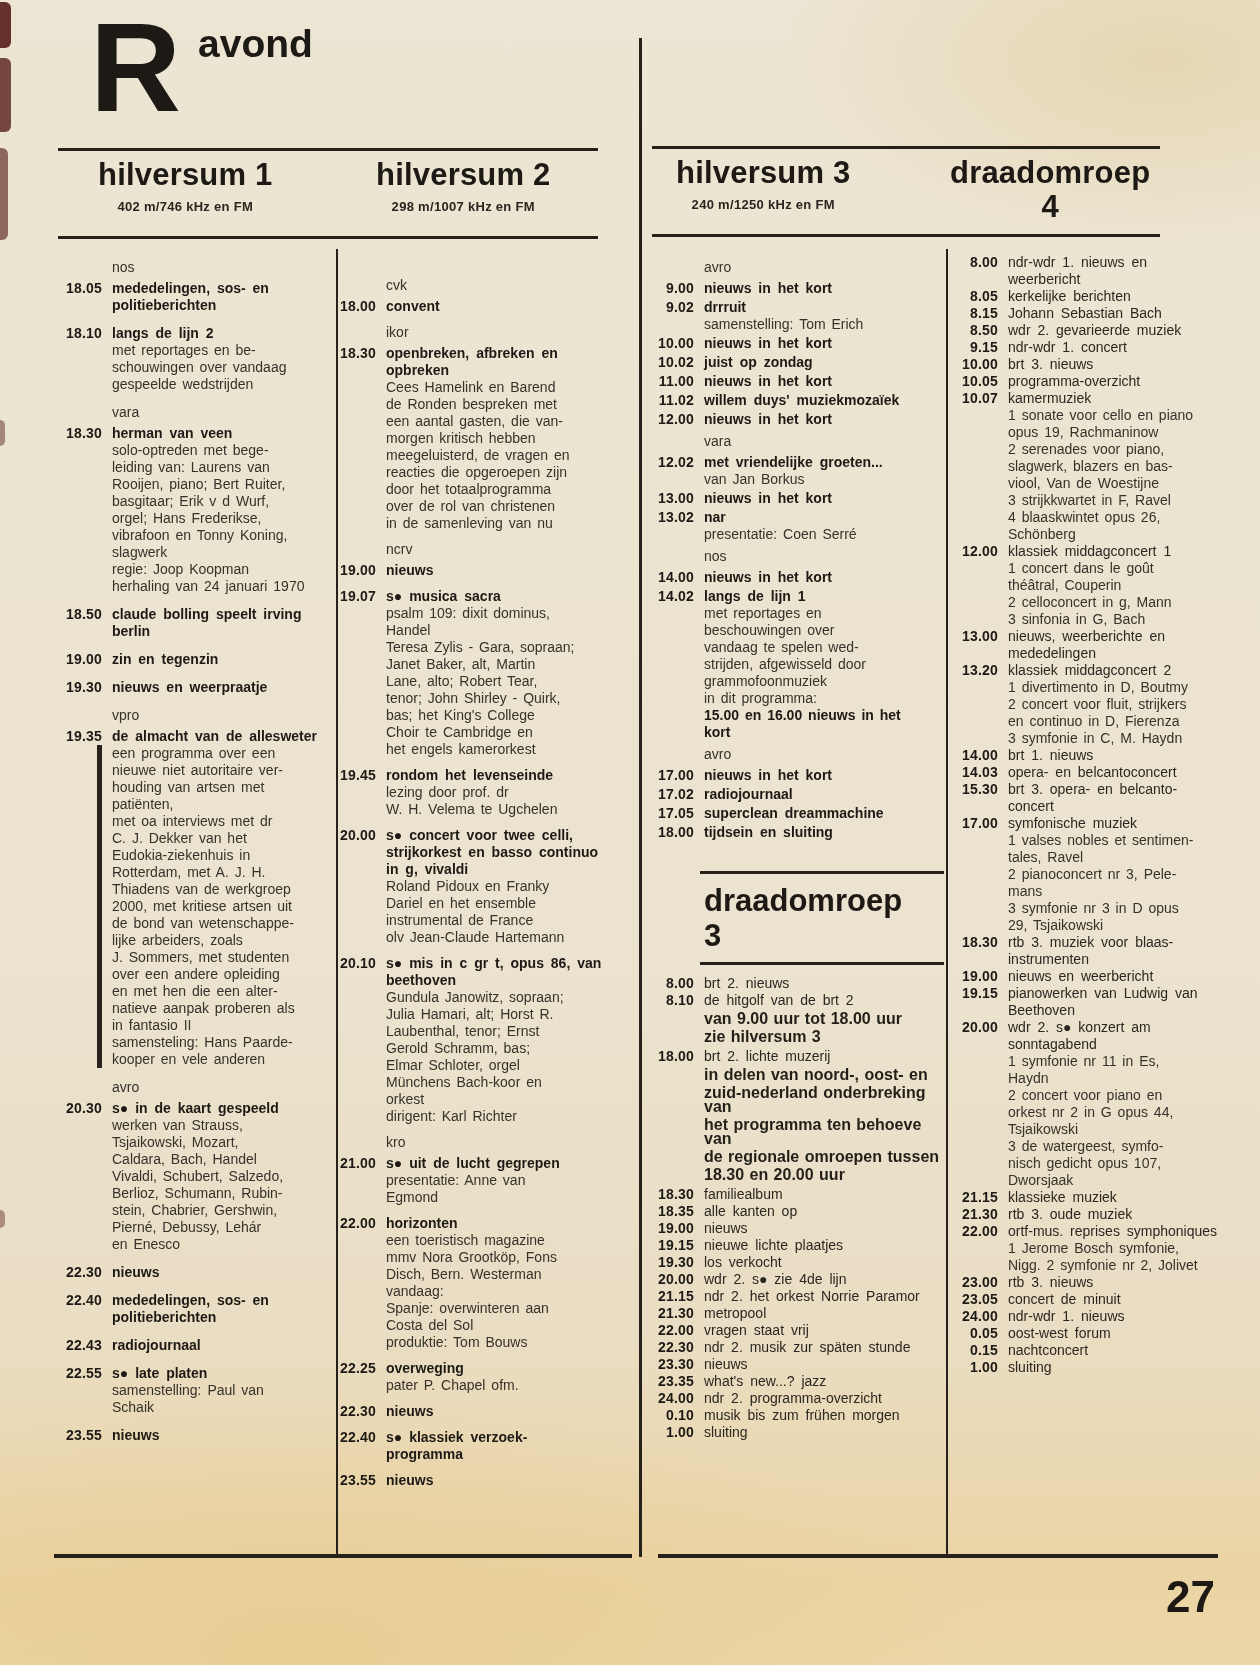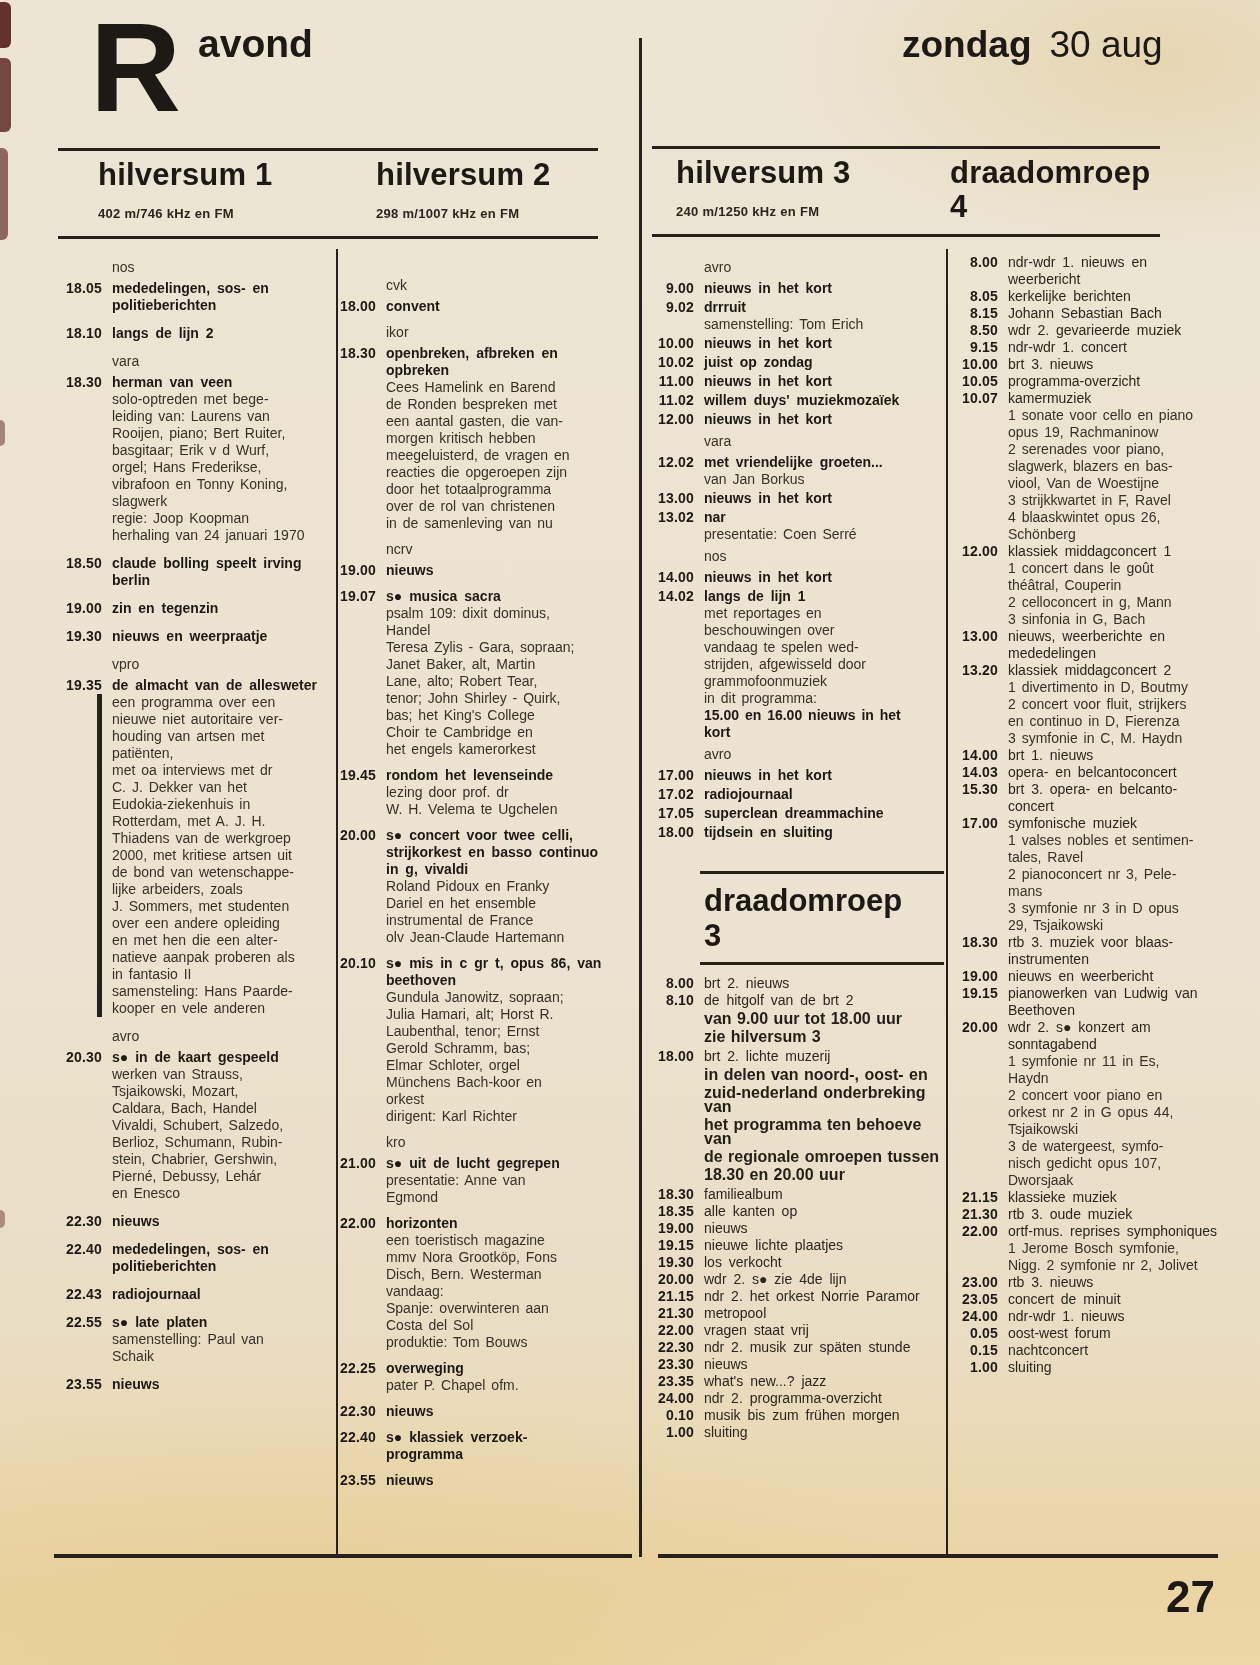--- a/index.html
+++ b/index.html
@@ -20,23 +20,23 @@
   .sp5{top:1210px;height:18px;width:5px;opacity:.4;}
 
   .rule{position:absolute;background:#26221b;}
   .vline{position:absolute;background:#26221b;}
 
   
   .logoR{position:absolute;left:90px;top:14px;font-size:126px;line-height:108px;font-weight:bold;letter-spacing:-4px;color:#1d1a15;}
   .section-title{position:absolute;left:198px;top:22px;font-size:39px;font-weight:bold;letter-spacing:0px;color:#1d1a15;}
   .dateline{position:absolute;left:902px;top:24px;font-size:37px;color:#1d1a15;white-space:nowrap;}
   .dateline .dd{font-weight:bold;margin-right:18px;}
-  .station-h{position:absolute;color:#1d1a15;}
+  .station-h{position:absolute;color:#1d1a15;text-align:center;}
   .station-h .nm{font-size:31px;font-weight:bold;line-height:34px;letter-spacing:.2px;}
-  .station-h .fq{font-size:13px;font-weight:bold;margin-top:14px;letter-spacing:.3px;color:#2a261f;}
+  .station-h .fq{font-size:13px;font-weight:bold;margin-top:7px;letter-spacing:.3px;color:#2a261f;}
 
   
   .prog{position:absolute;font-size:14px;line-height:17px;}
   .row{display:flex;}
   .time{width:46px;flex:none;text-align:right;font-weight:bold;color:#1d1a15;letter-spacing:.2px;}
   .body{flex:1;margin-left:10px;}
   .title{font-weight:bold;word-spacing:3px;color:#1d1a15;}
   .reg .title{font-weight:normal;color:#2b2720;}
   .d{word-spacing:2px;color:#36322a;}
   .d.b{font-weight:bold;color:#1d1a15;}
@@ -62,23 +62,20 @@
 <div class="page">
 
   <div class="spine sp1"></div>
   <div class="spine sp2"></div>
   <div class="spine sp3"></div>
   <div class="spine sp4"></div>
   <div class="spine sp5"></div>
 
   <div class="logoR">R</div>
   <div class="section-title">avond</div>
-  <div class="dateline">
-    <span class="dd">zondag</span><span>30 aug</span>
-  </div>
 
   <div class="rule" style="left:58px;top:148px;width:540px;height:3px;"></div>
   <div class="rule" style="left:652px;top:146px;width:508px;height:3px;"></div>
   <div class="rule" style="left:58px;top:236px;width:540px;height:3px;"></div>
   <div class="rule" style="left:652px;top:234px;width:508px;height:3px;"></div>
   <div class="vline" style="left:639px;top:38px;width:3px;height:1519px;"></div>
   <div class="vline" style="left:336px;top:249px;width:2px;height:1308px;"></div>
   <div class="vline" style="left:946px;top:249px;width:2px;height:1308px;"></div>
   <div class="rule" style="left:54px;top:1554px;width:578px;height:4px;"></div>
   <div class="rule" style="left:658px;top:1554px;width:560px;height:4px;"></div>
@@ -105,20 +102,25 @@
       <div class="row">
         <div class="time">18.05</div>
         <div class="body">
           <div class="title">mededelingen, sos- en politieberichten</div>
         </div>
       </div>
       <div class="row">
         <div class="time">18.10</div>
         <div class="body">
           <div class="title">langs de lijn 2</div>
+          <div class="dwrap">
+            <div class="d">met reportages en be-</div>
+            <div class="d">schouwingen over vandaag</div>
+            <div class="d">gespeelde wedstrijden</div>
+          </div>
         </div>
       </div>
       <div class="net">vara</div>
       <div class="row">
         <div class="time">18.30</div>
         <div class="body">
           <div class="title">herman van veen</div>
           <div class="dwrap">
             <div class="d">solo-optreden met bege-</div>
             <div class="d">leiding van: Laurens van</div>

